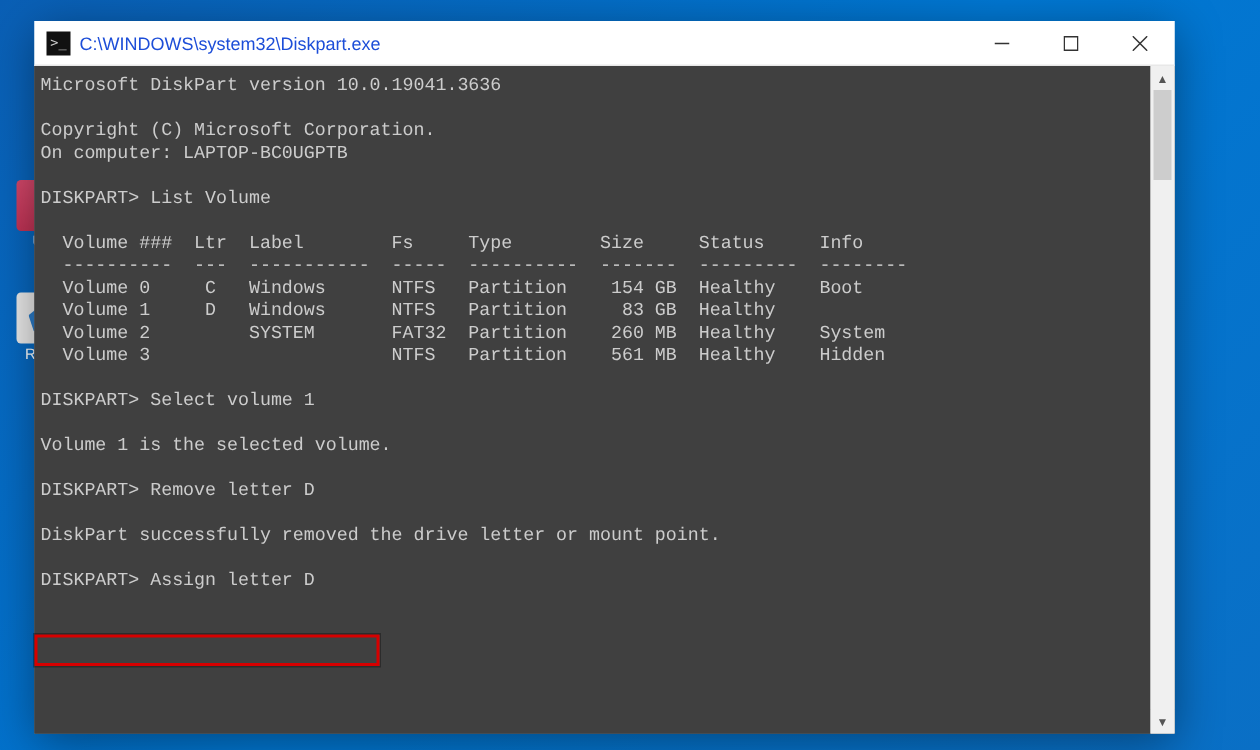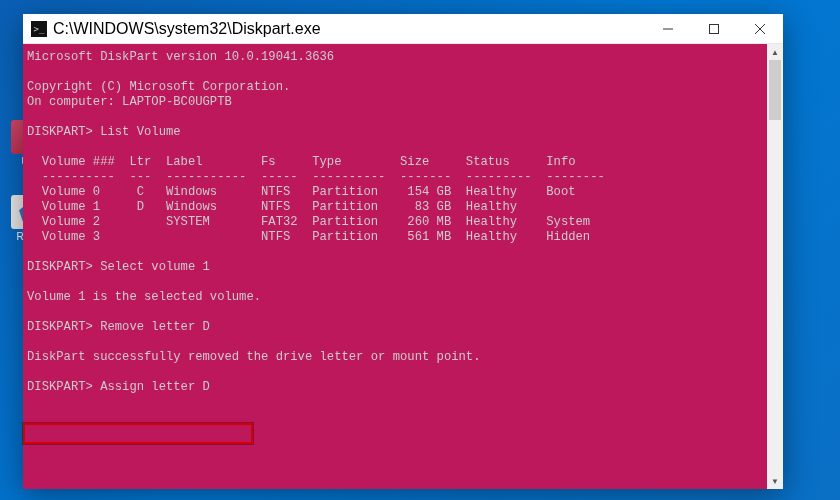--- a/index.html
+++ b/index.html
@@ -49,22 +49,22 @@
       border-bottom: 1px solid #e8e8e8;
     }
     .titlebar .cmdico {
       width: 16px; height: 16px;
       background: #111;
       margin-right: 6px;
       display: flex; align-items: center; justify-content: center;
       color: #ccc; font-size: 9px; font-family: monospace;
     }
     .titlebar .title {
-      font-size: 16px;
-      color: #000000;
+      font-size: 12px;
+      color: #1d4ed8;
       flex: 1;
     }
     .win-controls { display: flex; height: 100%; }
     .win-btn {
       width: 46px;
       display: flex;
       align-items: center;
       justify-content: center;
       color: #333;
       font-size: 11px;
@@ -72,21 +72,21 @@
     }
     .win-btn svg { width: 10px; height: 10px; }
     .terminal-wrap {
       flex: 1;
       position: relative;
       background: #0c0c0c;
     }
     .terminal {
       position: absolute;
       top: 0; left: 0; right: 16px; bottom: 0;
-      background: #be185d;
+      background: #404040;
       color: #cccccc;
       font-family: Consolas, 'Courier New', monospace;
       font-size: 12.2px;
       line-height: 15px;
       padding: 6px 2px 6px 4px;
       white-space: pre;
       overflow: hidden;
     }
     .scrollbar {
       position: absolute;

